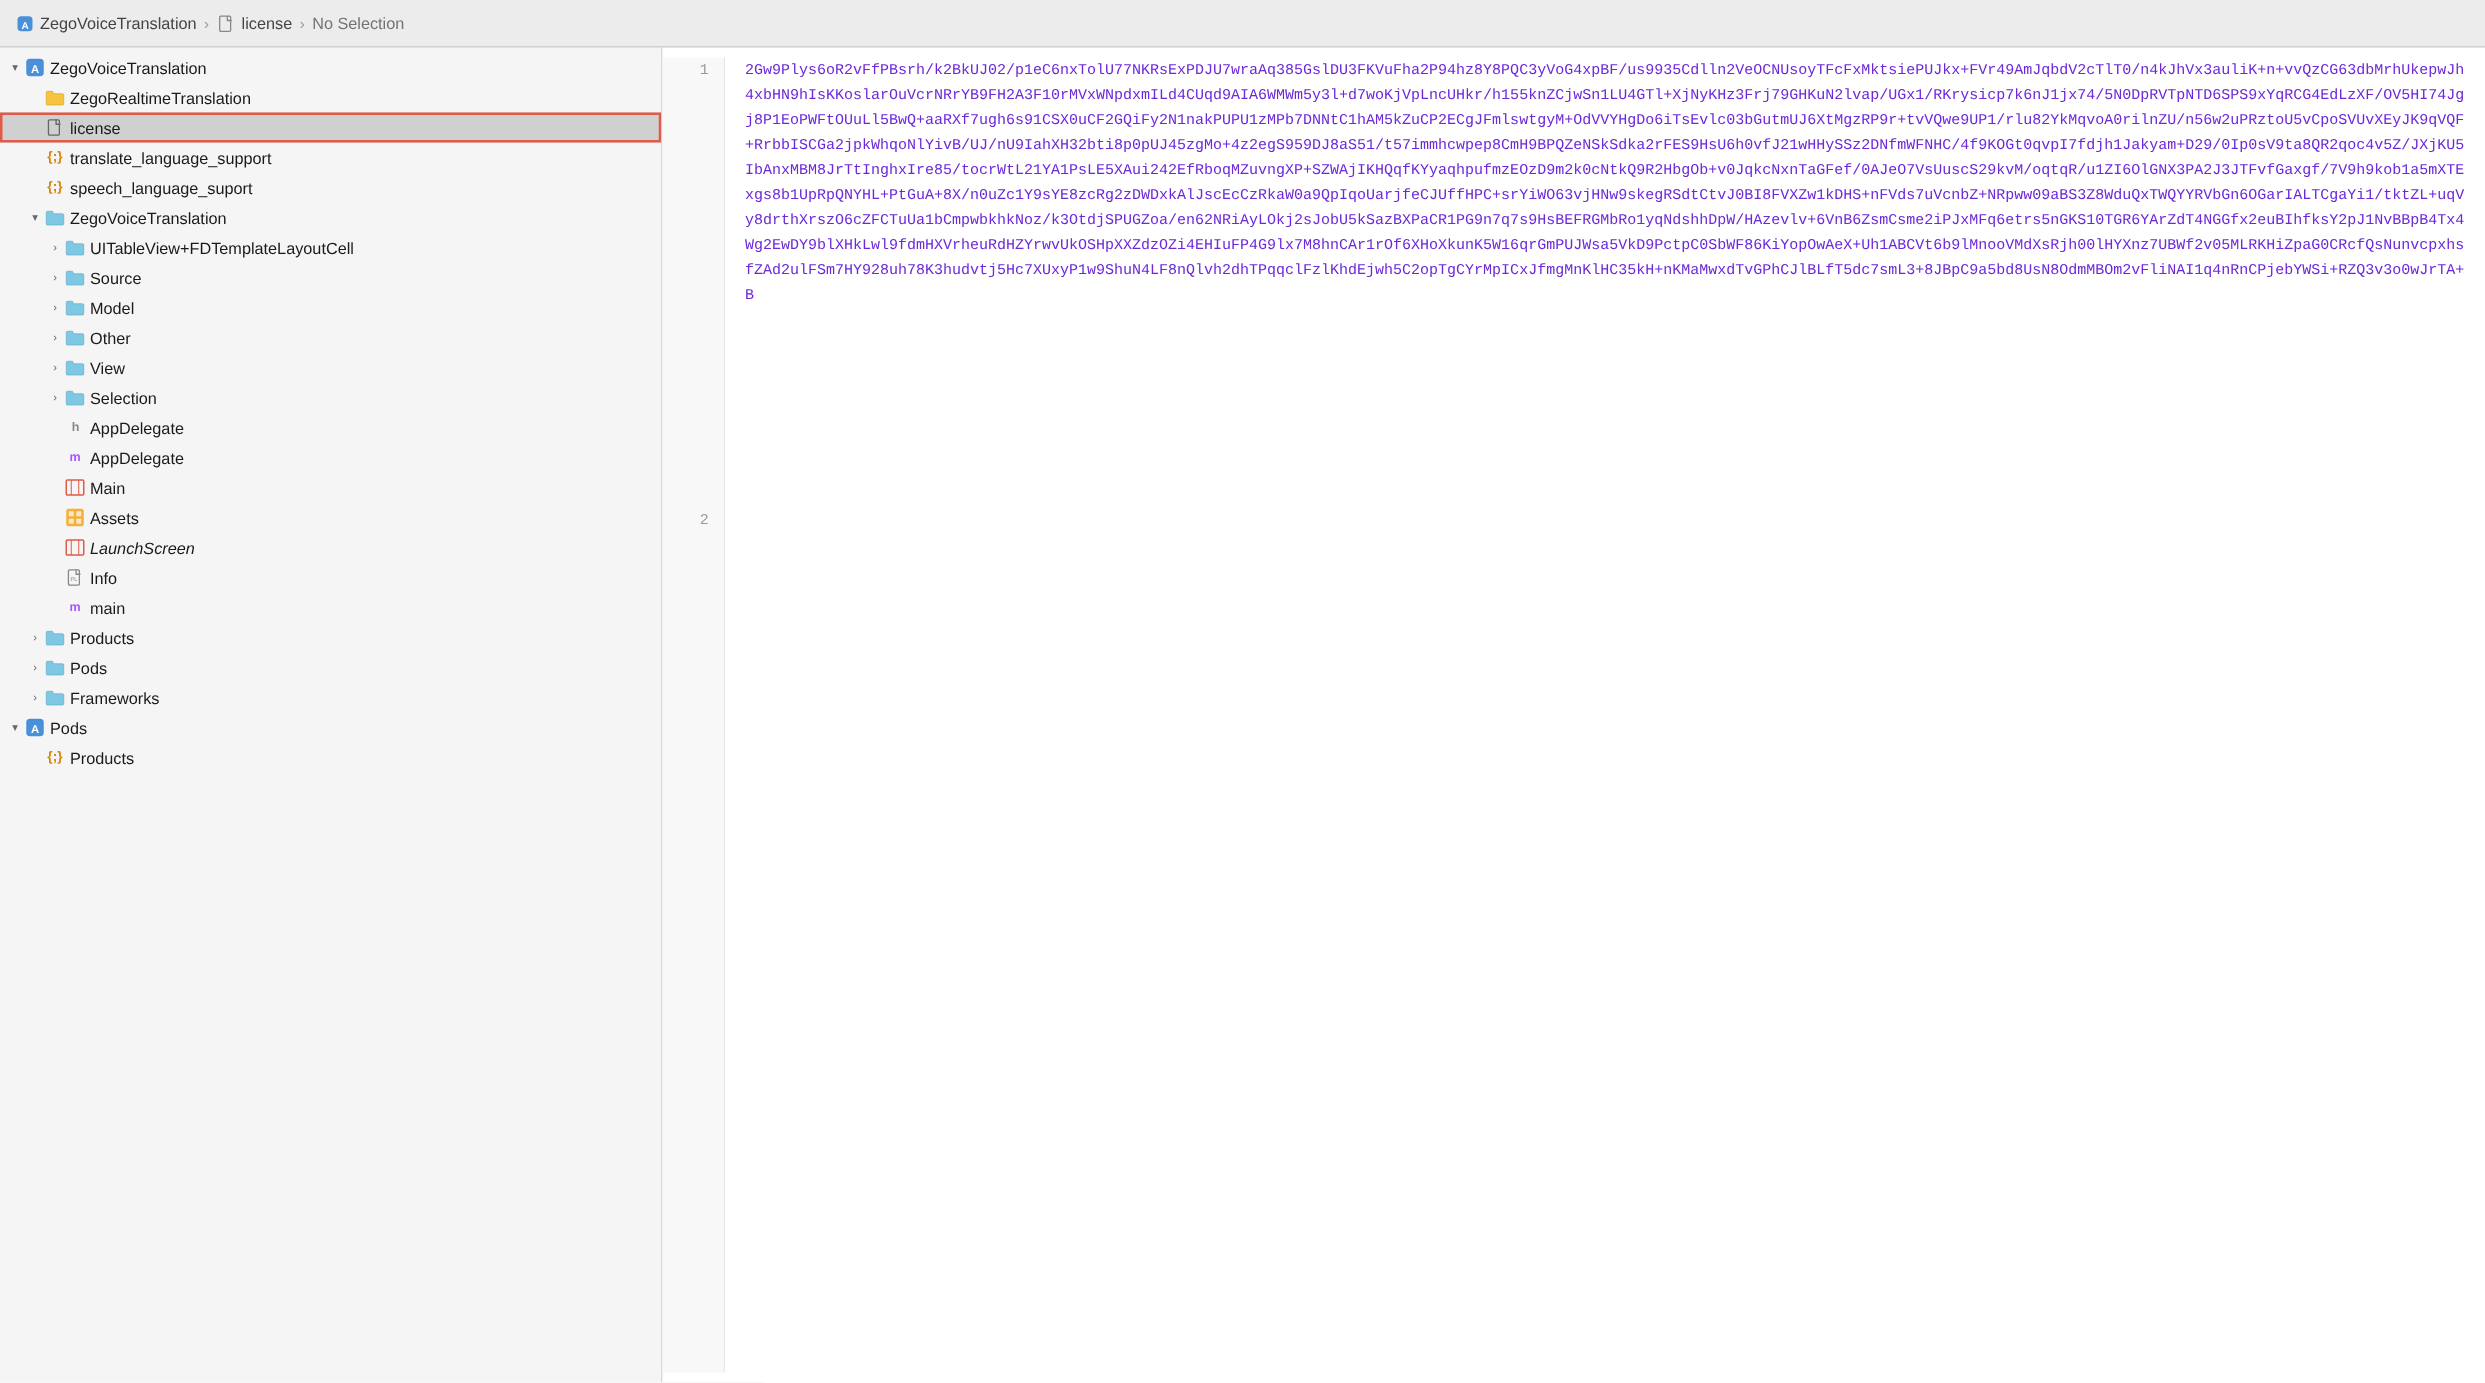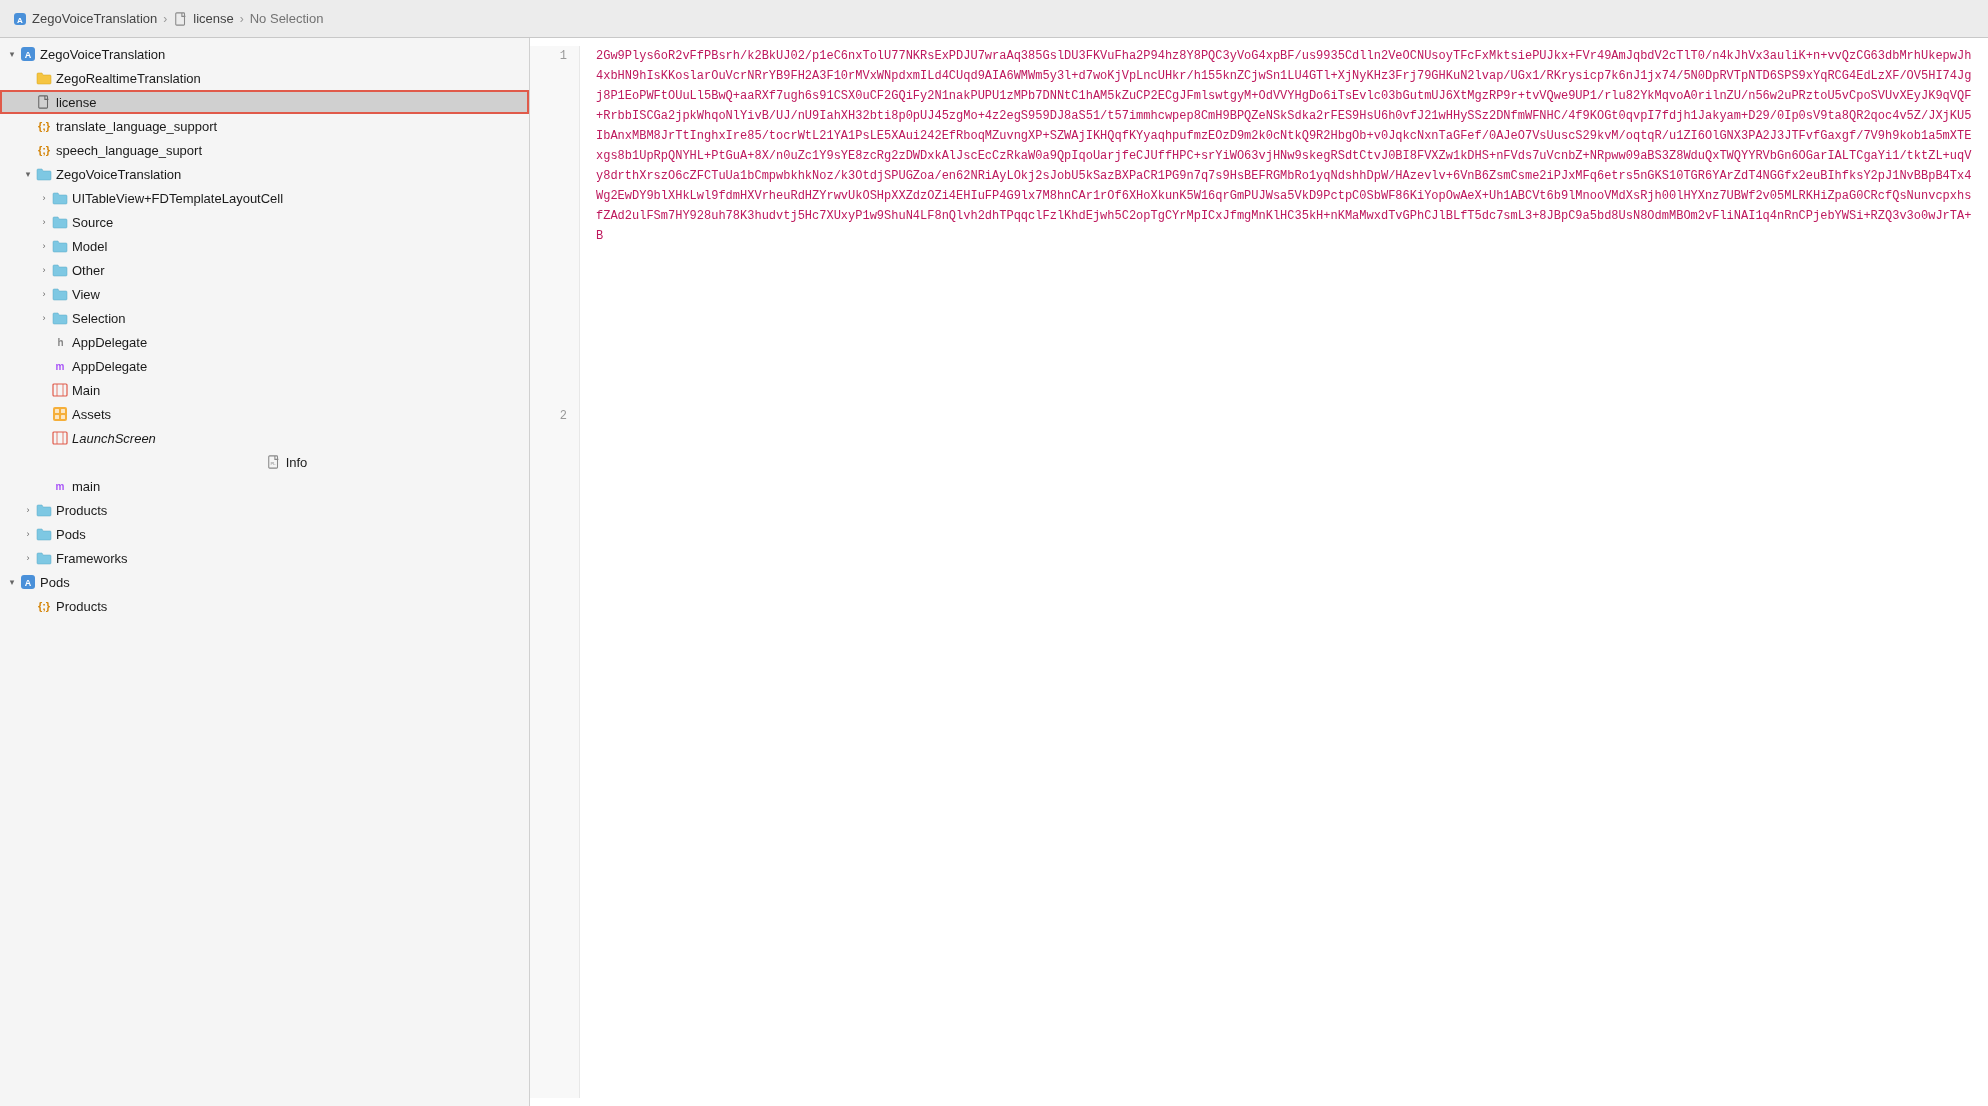--- a/index.html
+++ b/index.html
@@ -143,21 +143,21 @@
       min-width: 50px;
       flex-shrink: 0;
       user-select: none;
     }
 
     .code-content {
       flex: 1;
       padding: 0 16px;
       white-space: pre-wrap;
       word-break: break-all;
-      color: #be185d;
+      color: #6d28d9;
       overflow-x: hidden;
     }
 
     
     .folder-svg {
       width: 16px;
       height: 14px;
     }
 
     
@@ -357,21 +357,21 @@
       <span class="item-icon">
         <svg viewBox="0 0 16 16" width="16" height="16">
           <rect x="1" y="2" width="14" height="12" rx="1" fill="none" stroke="#e05a4a" stroke-width="1.2"></rect>
           <line x1="5" y1="2" x2="5" y2="14" stroke="#e05a4a" stroke-width="0.8"></line>
           <line x1="11" y1="2" x2="11" y2="14" stroke="#e05a4a" stroke-width="0.8"></line>
         </svg>
       </span>
       <span class="item-label">LaunchScreen</span>
     </div>
 
-    <div class="tree-item" style="padding-left:36px;justify-content:center;">
+    <div class="tree-item" style="padding-left:36px;">
       <span class="disclosure-placeholder"></span>
       <span class="item-icon">
         <svg viewBox="0 0 16 16" width="14" height="16">
           <rect x="2" y="1" width="10" height="14" rx="1" fill="none" stroke="#888" stroke-width="1.2"></rect>
           <polyline points="9,1 9,5 13,5" fill="none" stroke="#888" stroke-width="1.2"></polyline>
           <text x="7" y="11" text-anchor="middle" fill="#888" font-size="5">PL</text>
         </svg>
       </span>
       <span class="item-label">Info</span>
     </div>

